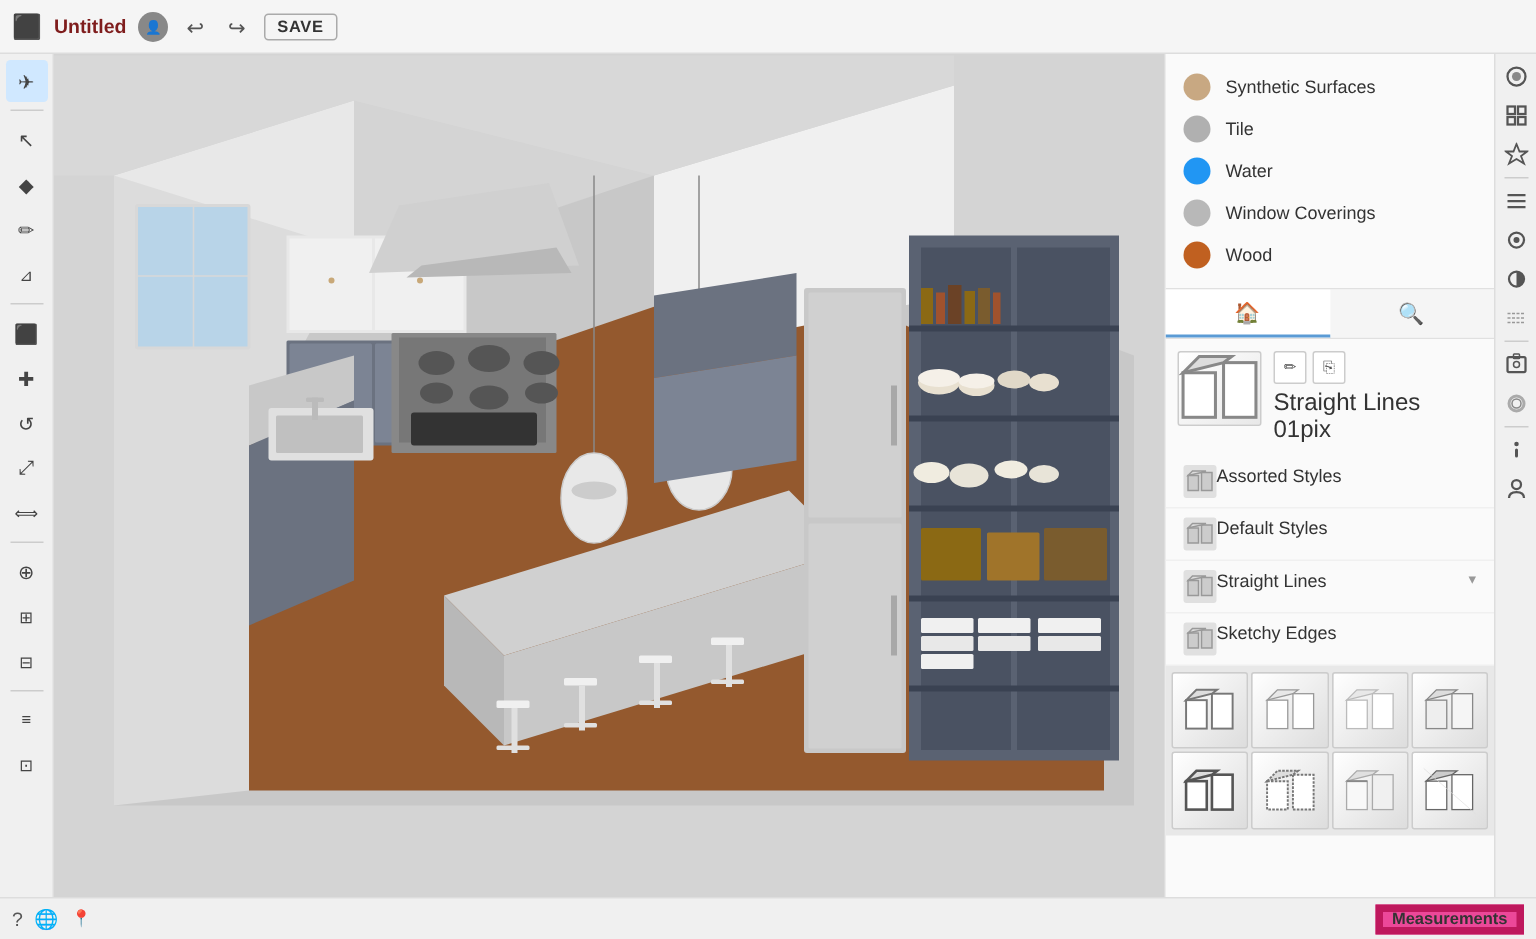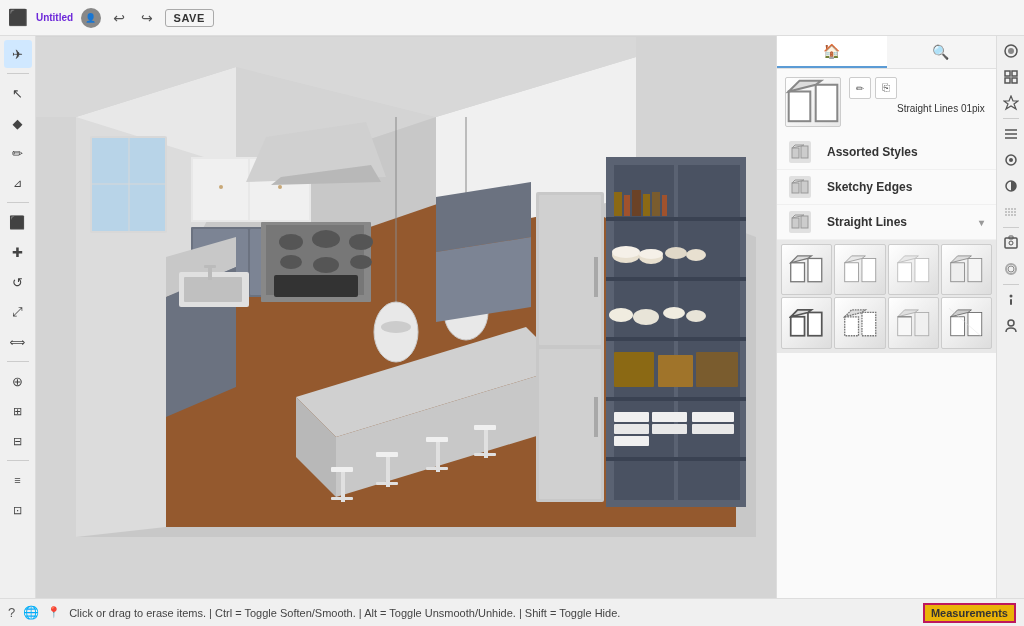--- a/index.html
+++ b/index.html
@@ -10,23 +10,23 @@
       height: 36px;
       background: #f5f5f5;
       border-bottom: 1px solid #ddd;
       display: flex;
       align-items: center;
       padding: 0 8px;
       gap: 8px;
       flex-shrink: 0;
     }
     .topbar-title {
-      font-size: 10px;
+      font-size: 13px;
       font-weight: 600;
-      color: #6d28d9;
+      color: #7f1d1d;
     }
     .topbar-icon {
       width: 20px; height: 20px;
       background: #888;
       border-radius: 50%;
       display: flex; align-items: center; justify-content: center;
       color: white; font-size: 10px;
     }
     .topbar-btn {
       background: none; border: none; cursor: pointer;
@@ -108,22 +108,22 @@
       font-size: 11px;
       color: #444;
       flex: 1;
     }
     .bottom-bar-measurements {
       font-size: 11px;
       color: #333;
       font-weight: 600;
       margin-left: auto;
       padding: 0 6px;
-      border: 2px solid #be185d;
-      background: #eab308;
+      border: 5px solid #be185d;
+      background: #ec4899;
       height: 20px;
       display: flex; align-items: center; justify-content: flex-end;
     }
 
     
     .right-panel {
       width: 220px;
       background: #fafafa;
       border-left: 1px solid #ddd;
       display: flex;
@@ -212,37 +212,34 @@
     .style-action-btn {
       width: 22px; height: 22px;
       border: 1px solid #ccc;
       background: white;
       border-radius: 2px;
       cursor: pointer;
       display: flex; align-items: center; justify-content: center;
       font-size: 10px; color: #555;
     }
     .style-preview-label {
-      font-size: 10px;
+      font-size: 16px;
       color: #333;
       margin-top: 4px;
-      margin-left: 48px;
     }
 
     .styles-items-list {
       padding: 0;
     }
     .style-list-item {
       display: flex;
-      align-items: center;
       padding: 6px 12px;
       cursor: pointer;
-      gap: 16px;
+      gap: 0;
       border-bottom: 1px solid #f0f0f0;
-      font-weight: bold;
     }
     .style-list-icon {
       width: 22px; height: 22px;
       background: #e0e0e0;
       border-radius: 2px;
       flex-shrink: 0;
       display: flex; align-items: center; justify-content: center;
       font-size: 10px;
     }
     .style-list-label {
@@ -473,20 +470,42 @@
       <polygon points="400,160 495,145 495,200 400,215" fill="#6b7280"></polygon>
       <polygon points="400,215 495,200 495,270 400,285" fill="#7c8494"></polygon>
 
     </svg>
   </div>
 
   <div style="display:flex; flex-direction:row; flex-shrink:0;">
     <div class="right-panel">
       <div class="right-panel-top">
 
+        <div class="materials-list">
+          <div class="material-item">
+            <div class="material-dot" style="background-color:#c8a882;"></div>
+            <span class="material-label">Synthetic Surfaces</span>
+          </div>
+          <div class="material-item">
+            <div class="material-dot" style="background-color:#b0b0b0;"></div>
+            <span class="material-label">Tile</span>
+          </div>
+          <div class="material-item">
+            <div class="material-dot" style="background-color:#2196F3;"></div>
+            <span class="material-label">Water</span>
+          </div>
+          <div class="material-item">
+            <div class="material-dot" style="background-color:#b8b8b8;"></div>
+            <span class="material-label">Window Coverings</span>
+          </div>
+          <div class="material-item">
+            <div class="material-dot" style="background-color:#c06020;"></div>
+            <span class="material-label">Wood</span>
+          </div>
+        </div>
 
 
         <div class="styles-tabs">
           <button class="styles-tab active">🏠</button>
           <button class="styles-tab">🔍</button>
         </div>
 
         <div class="styles-preview-area">
           <div>
             <div class="style-preview-thumb">
@@ -518,33 +537,43 @@
             <span class="style-list-label">Assorted Styles</span>
           </div>
           <div class="style-list-item">
             <div class="style-list-icon">
               <svg width="18" height="16" viewBox="0 0 18 16">
                   <rect x="1" y="4" width="7" height="10" fill="#ccc" stroke="#999" stroke-width="1"></rect>
                   <rect x="10" y="2" width="7" height="12" fill="#ccc" stroke="#999" stroke-width="1"></rect>
                   <polygon points="1,4 4,1 13,1 10,2" fill="#ddd" stroke="#999" stroke-width="1"></polygon>
                 </svg>
             </div>
-            <span class="style-list-label">Sketchy Edges</span>
+            <span class="style-list-label">Default Styles</span>
           </div>
           <div class="style-list-item">
             <div class="style-list-icon">
               <svg width="18" height="16" viewBox="0 0 18 16">
                   <rect x="1" y="4" width="7" height="10" fill="#ccc" stroke="#999" stroke-width="1"></rect>
                   <rect x="10" y="2" width="7" height="12" fill="#ccc" stroke="#999" stroke-width="1"></rect>
                   <polygon points="1,4 4,1 13,1 10,2" fill="#ddd" stroke="#999" stroke-width="1"></polygon>
                 </svg>
             </div>
             <span class="style-list-label">Straight Lines</span>
             <span class="style-list-chevron">▾</span>
           </div>
+          <div class="style-list-item">
+            <div class="style-list-icon">
+              <svg width="18" height="16" viewBox="0 0 18 16">
+                  <rect x="1" y="4" width="7" height="10" fill="#ccc" stroke="#999" stroke-width="1"></rect>
+                  <rect x="10" y="2" width="7" height="12" fill="#ccc" stroke="#999" stroke-width="1"></rect>
+                  <polygon points="1,4 4,1 13,1 10,2" fill="#ddd" stroke="#999" stroke-width="1"></polygon>
+                </svg>
+            </div>
+            <span class="style-list-label">Sketchy Edges</span>
+          </div>
         </div>
 
         <div class="style-thumbs-grid">
 
           <div class="style-thumb">
             <svg viewBox="0 0 40 35" xmlns="http://www.w3.org/2000/svg">
               <rect x="2" y="10" width="16" height="22" fill="white" stroke="#777" stroke-width="1.5"></rect>
               <rect x="22" y="5" width="16" height="27" fill="white" stroke="#777" stroke-width="1.5"></rect>
               <polygon points="2,10 10,2 26,2 22,5" fill="#ddd" stroke="#777" stroke-width="1.5"></polygon>
             </svg>
@@ -680,17 +709,16 @@
           </svg>
       </button>
     </div>
   </div>
 </div>
 
 <div class="bottom-bar">
   <span class="bottom-bar-icon">?</span>
   <span class="bottom-bar-icon">🌐</span>
   <span class="bottom-bar-icon" style="font-size:11px;">📍</span>
-  <span class="bottom-bar-text">Click or drag to erase items.  |  Ctrl = Toggle Soften/Smooth.  |  Alt = Toggle Unsmooth/Unhide.  |  Shift = Toggle Hide.</span>
   <div class="bottom-bar-measurements">
     <span>Measurements</span>
   </div>
 </div>
 
 </body></html>

